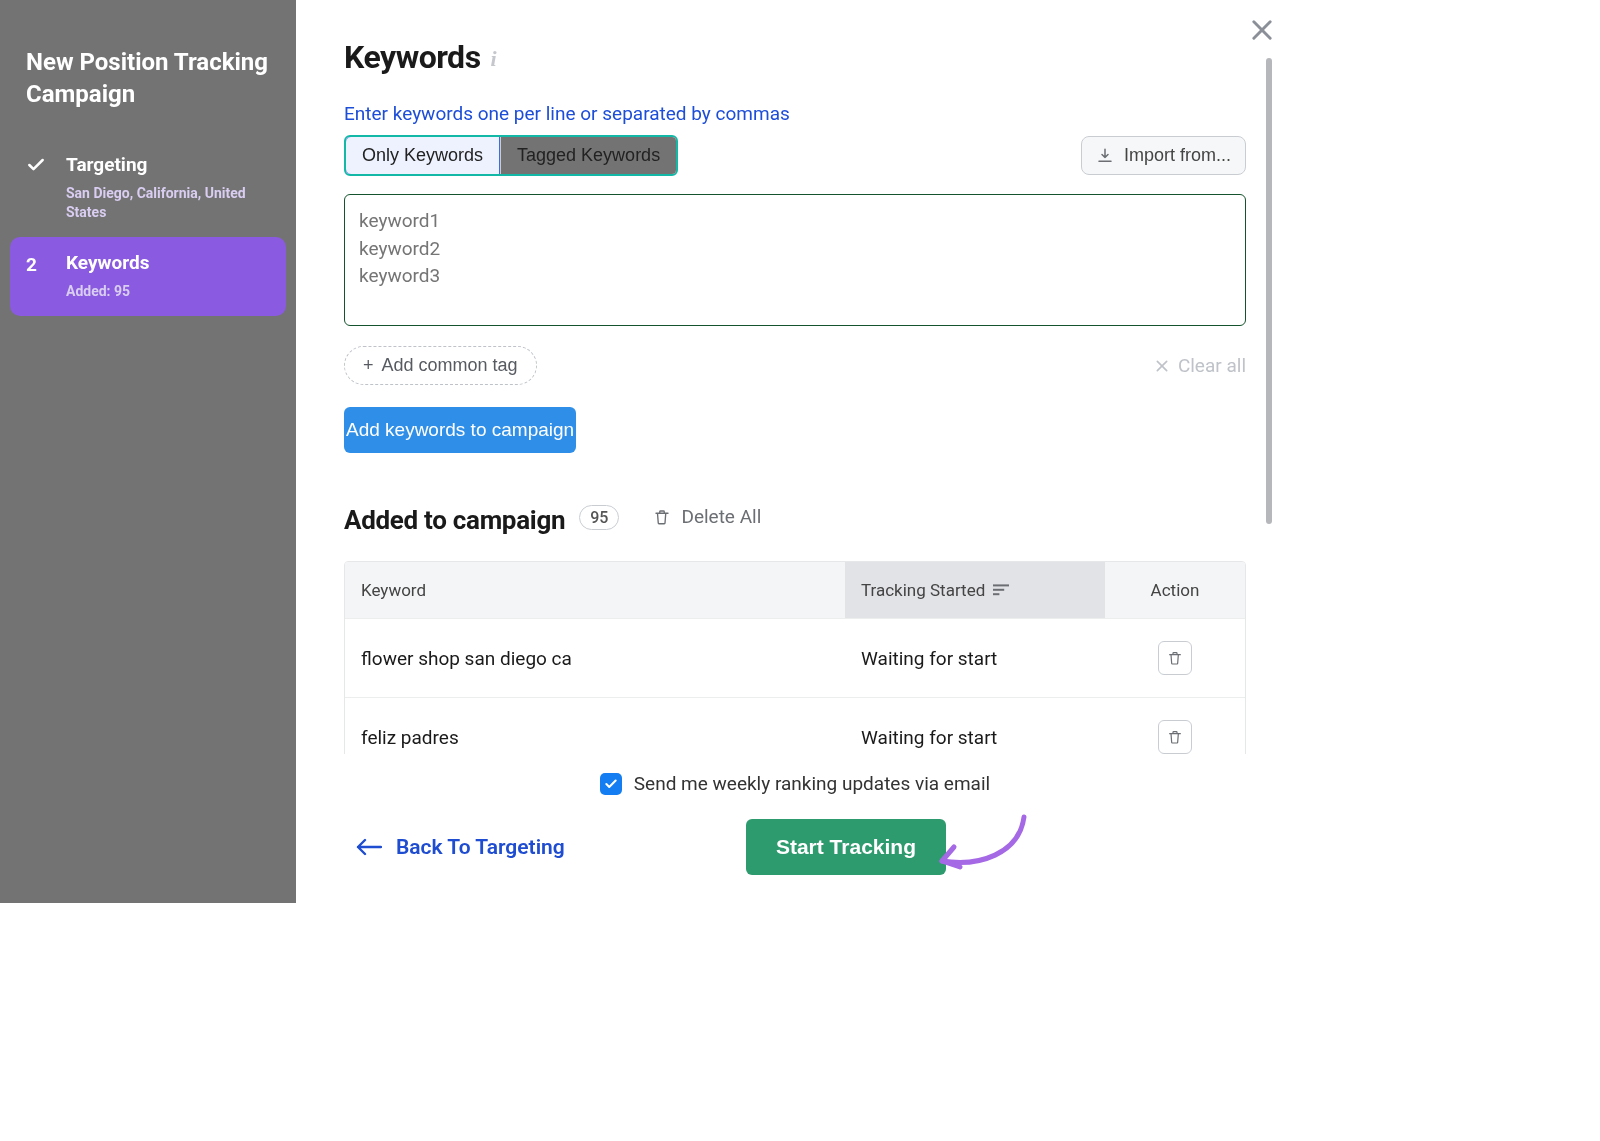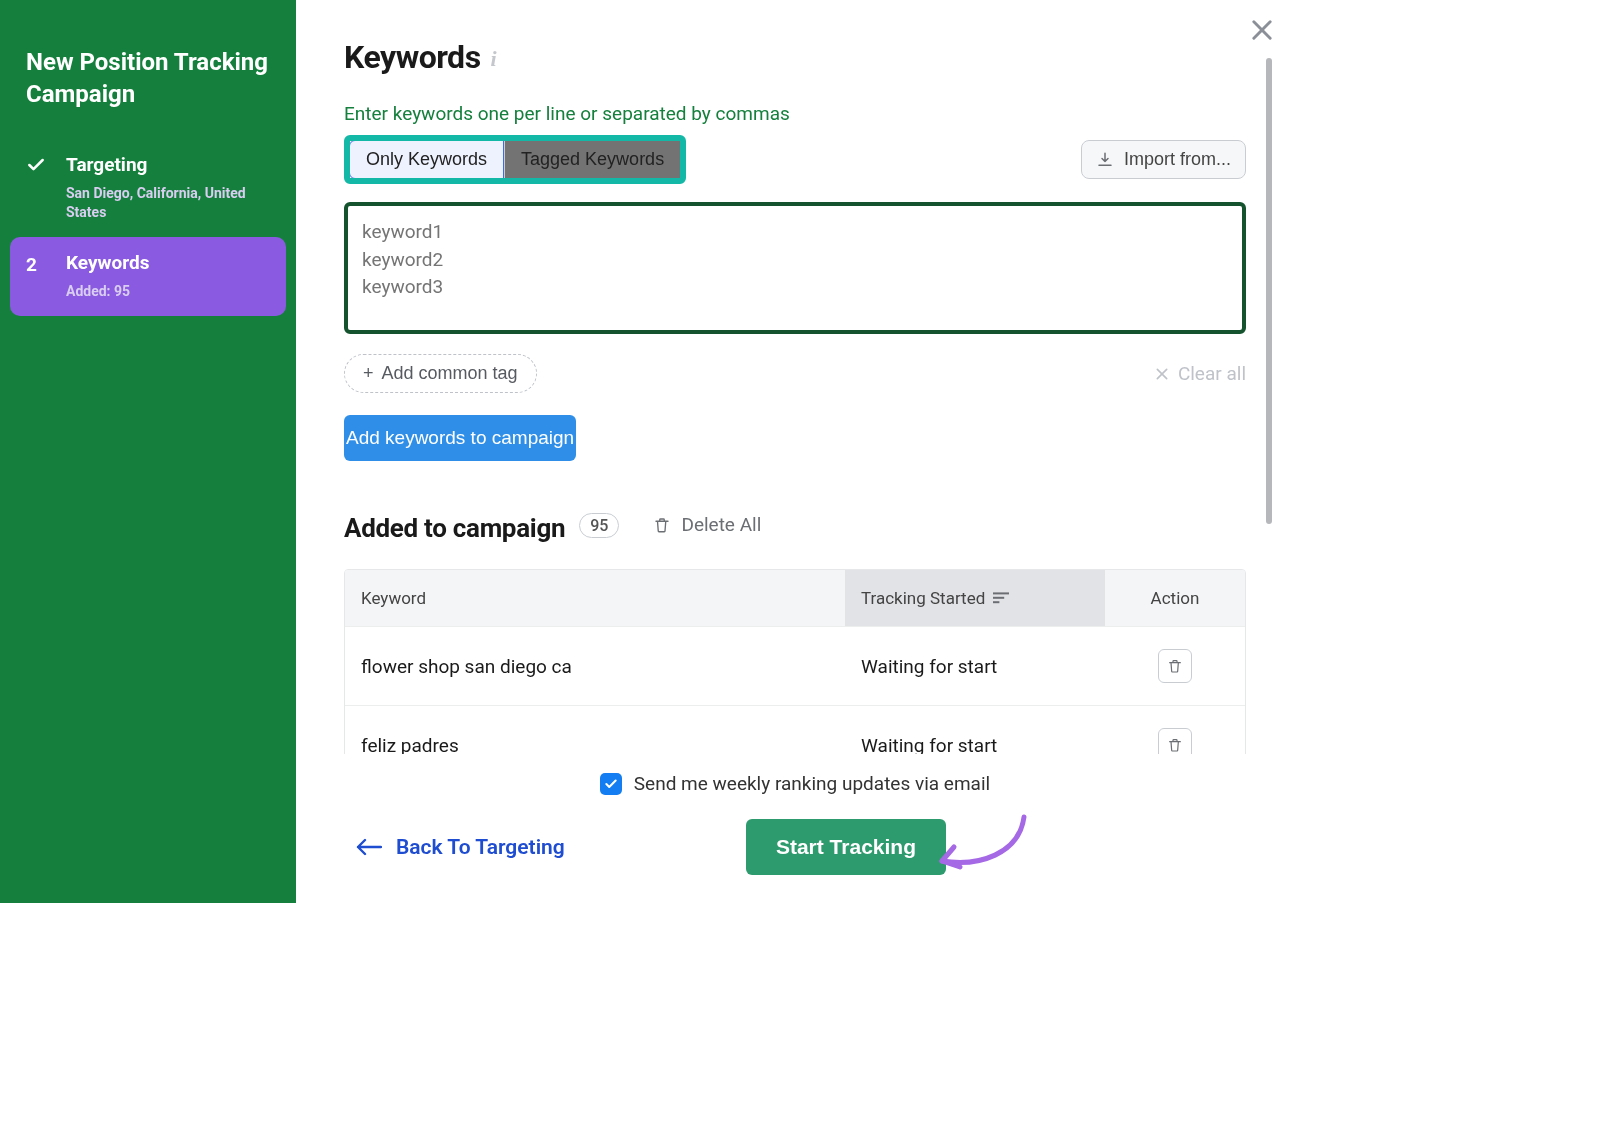--- a/index.html
+++ b/index.html
@@ -13,21 +13,21 @@
     overflow: hidden;
     position: relative;
   }
   .app {
     display: flex;
     height: 100%;
   }
   
   .sidebar {
     width: 296px;
-    background: #15803d;
+    background: #737373;
     color: #fff;
     padding: 46px 0 0 0;
     flex: 0 0 296px;
   }
   .sidebar-title {
     font-size: 24px;
     font-weight: 700;
     line-height: 1.35;
     padding: 0 26px 28px 26px;
   }
@@ -108,30 +108,30 @@
     font-family: Georgia, serif;
     font-style: italic;
     font-weight: 700;
     color: #c4c7cb;
     font-size: 22px;
     padding-top: 4px;
   }
   .hint {
     margin-top: 26px;
     font-size: 19px;
-    color: #15803d;
+    color: #1d4ed8;
   }
   .row { display: flex; align-items: center; }
   .tabs-row {
     margin-top: 10px;
     justify-content: space-between;
   }
   .seg {
     display: flex;
-    border: 6px solid #14b8a6;
+    border: 2px solid #14b8a6;
     border-radius: 6px;
     overflow: hidden;
   }
   .seg-btn {
     padding: 8px 16px;
     font-size: 18px;
     background: #737373;
     border: none;
     cursor: pointer;
     color: #222;
@@ -151,21 +151,21 @@
     background: #f6f7f8;
     border-radius: 8px;
     padding: 8px 14px;
     font-size: 18px;
     color: #444;
     cursor: pointer;
   }
   .kw-textarea {
     width: 100%;
     margin-top: 18px;
-    border: 4px solid #14532d;
+    border: 1px solid #14532d;
     border-radius: 6px;
     padding: 12px 14px;
     font-size: 19px;
     color: #a21caf;
     min-height: 132px;
     font-family: inherit;
     line-height: 1.45;
     resize: none;
   }
   .tag-row {

